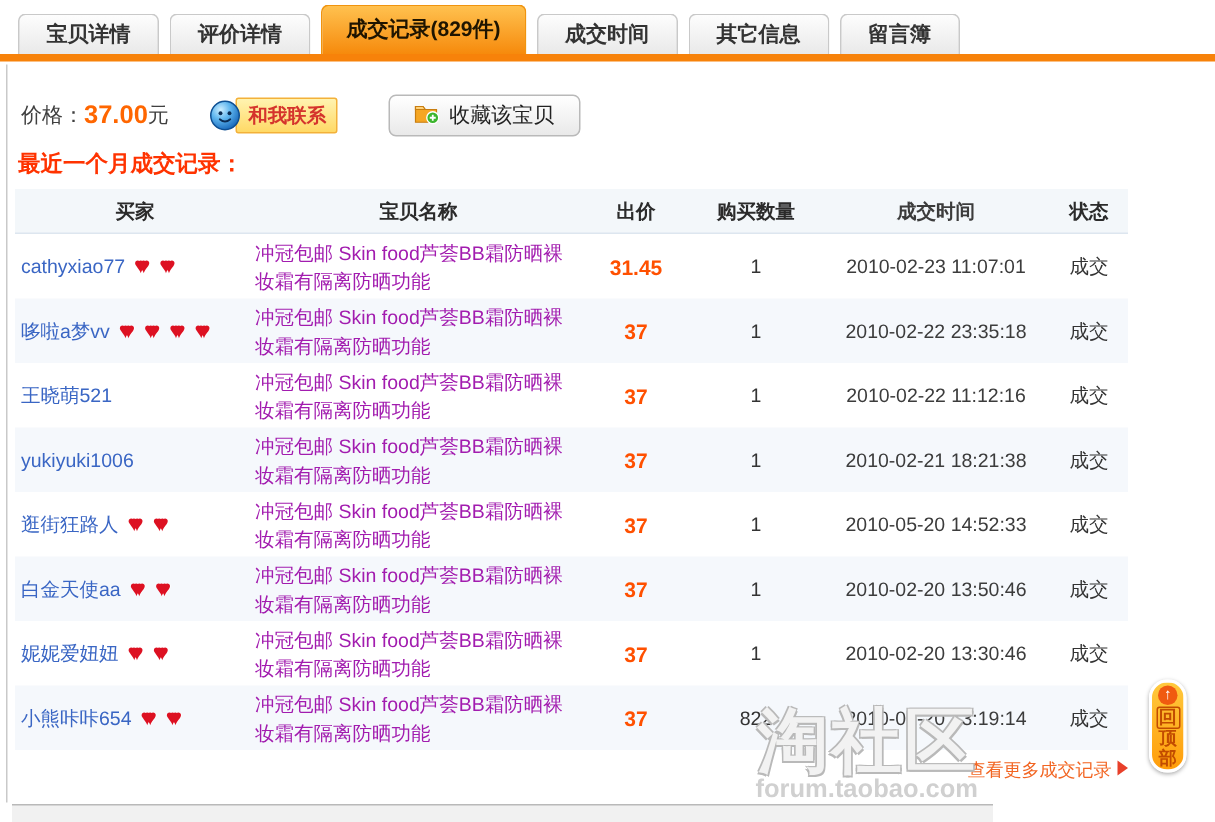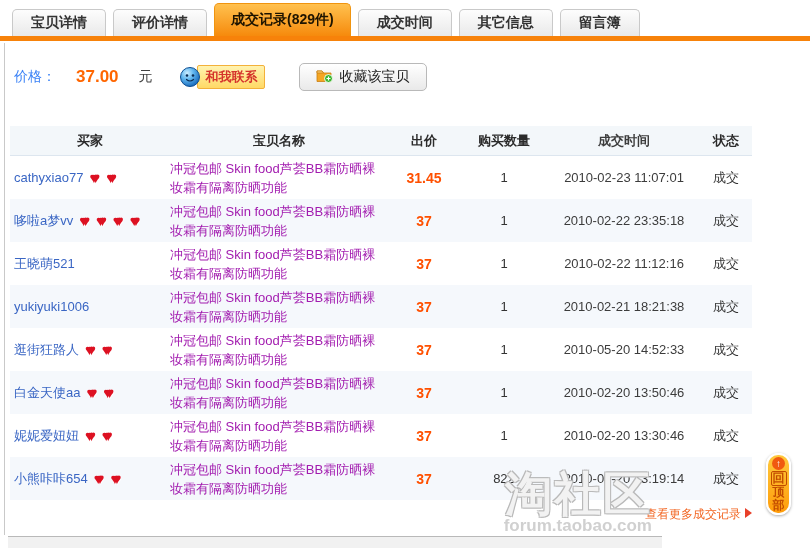--- a/index.html
+++ b/index.html
@@ -18,22 +18,22 @@
     border-bottom:none; color:#1e1400; }
   .orange-bar { position:absolute; left:0; top:36px; width:810px; height:5px; background:#f7820a; }
 
   
   .left-line { position:absolute; left:4px; top:43px; width:1px; height:492px; background:#c9c9c9; }
   .bottom-strip { position:absolute; left:8px; top:536px; right:0; height:12px;
     background:#f1f1f1; border-top:1px solid #b9b9b9; }
 
   
   .price-row { position:absolute; left:14px; top:62px; height:30px; display:flex; align-items:center; }
-  .price-label { font-size:14px; color:#3b82f6; }
-  .price-value { font-size:17px; font-weight:bold; color:#ff6600; margin:0 20px; }
+  .price-label { font-size:14px; color:#404040; }
+  .price-value { font-size:17px; font-weight:bold; color:#ff6600; margin:0 0; }
   .price-unit { font-size:14px; color:#404040; }
   .contact-chip { display:flex; align-items:center; margin-left:26px; cursor:pointer; text-decoration:none; }
   .ww-icon { width:22px; height:22px; margin-right:-4px; position:relative; z-index:2; }
   .contact-label { background:linear-gradient(#fff3b0,#ffd966); border:1px solid #f3b13a;
     color:#d5342c; font-size:13px; font-weight:bold; padding:2px 6px 2px 8px; border-radius:2px; }
   .fav-btn { display:flex; align-items:center; gap:7px; margin-left:34px; height:28px;
     padding:0 16px; background:linear-gradient(#ffffff,#e9e9e9); border:1px solid #b9b9b9;
     border-radius:5px; font-size:14px; color:#222; cursor:pointer;
     font-family:"Liberation Sans","DejaVu Sans",sans-serif; }
 
@@ -128,20 +128,21 @@
           <path d="M1 3 h5 l1.5 2 H15 v8.5 H1 z" fill="#f5a623" stroke="#c87d10" stroke-width="0.8"></path>
           <path d="M1 3 h5 l1.5 2 H1 z" fill="#ffd27a" stroke="#c87d10" stroke-width="0.8"></path>
           <circle cx="12.5" cy="10.5" r="4" fill="#3cb52e" stroke="#fff" stroke-width="0.9"></circle>
           <path d="M12.5 8.5 v4 M10.5 10.5 h4" stroke="#fff" stroke-width="1.2"></path>
         </svg>
       </span>
       <span>收藏该宝贝</span>
     </button>
   </div>
 
+  <div class="section-title">最近一个月成交记录：</div>
 
   <div class="table">
     <div class="thead">
       <div class="th c-buyer" style="display:block;text-align:center;padding-left:0;">买家</div>
       <div class="th c-item" style="text-align:center;">宝贝名称</div>
       <div class="th c-price" style="color:#2b2b2b;font-size:13px;">出价</div>
       <div class="th c-qty">购买数量</div>
       <div class="th c-time">成交时间</div>
       <div class="th c-status">状态</div>
     </div>

